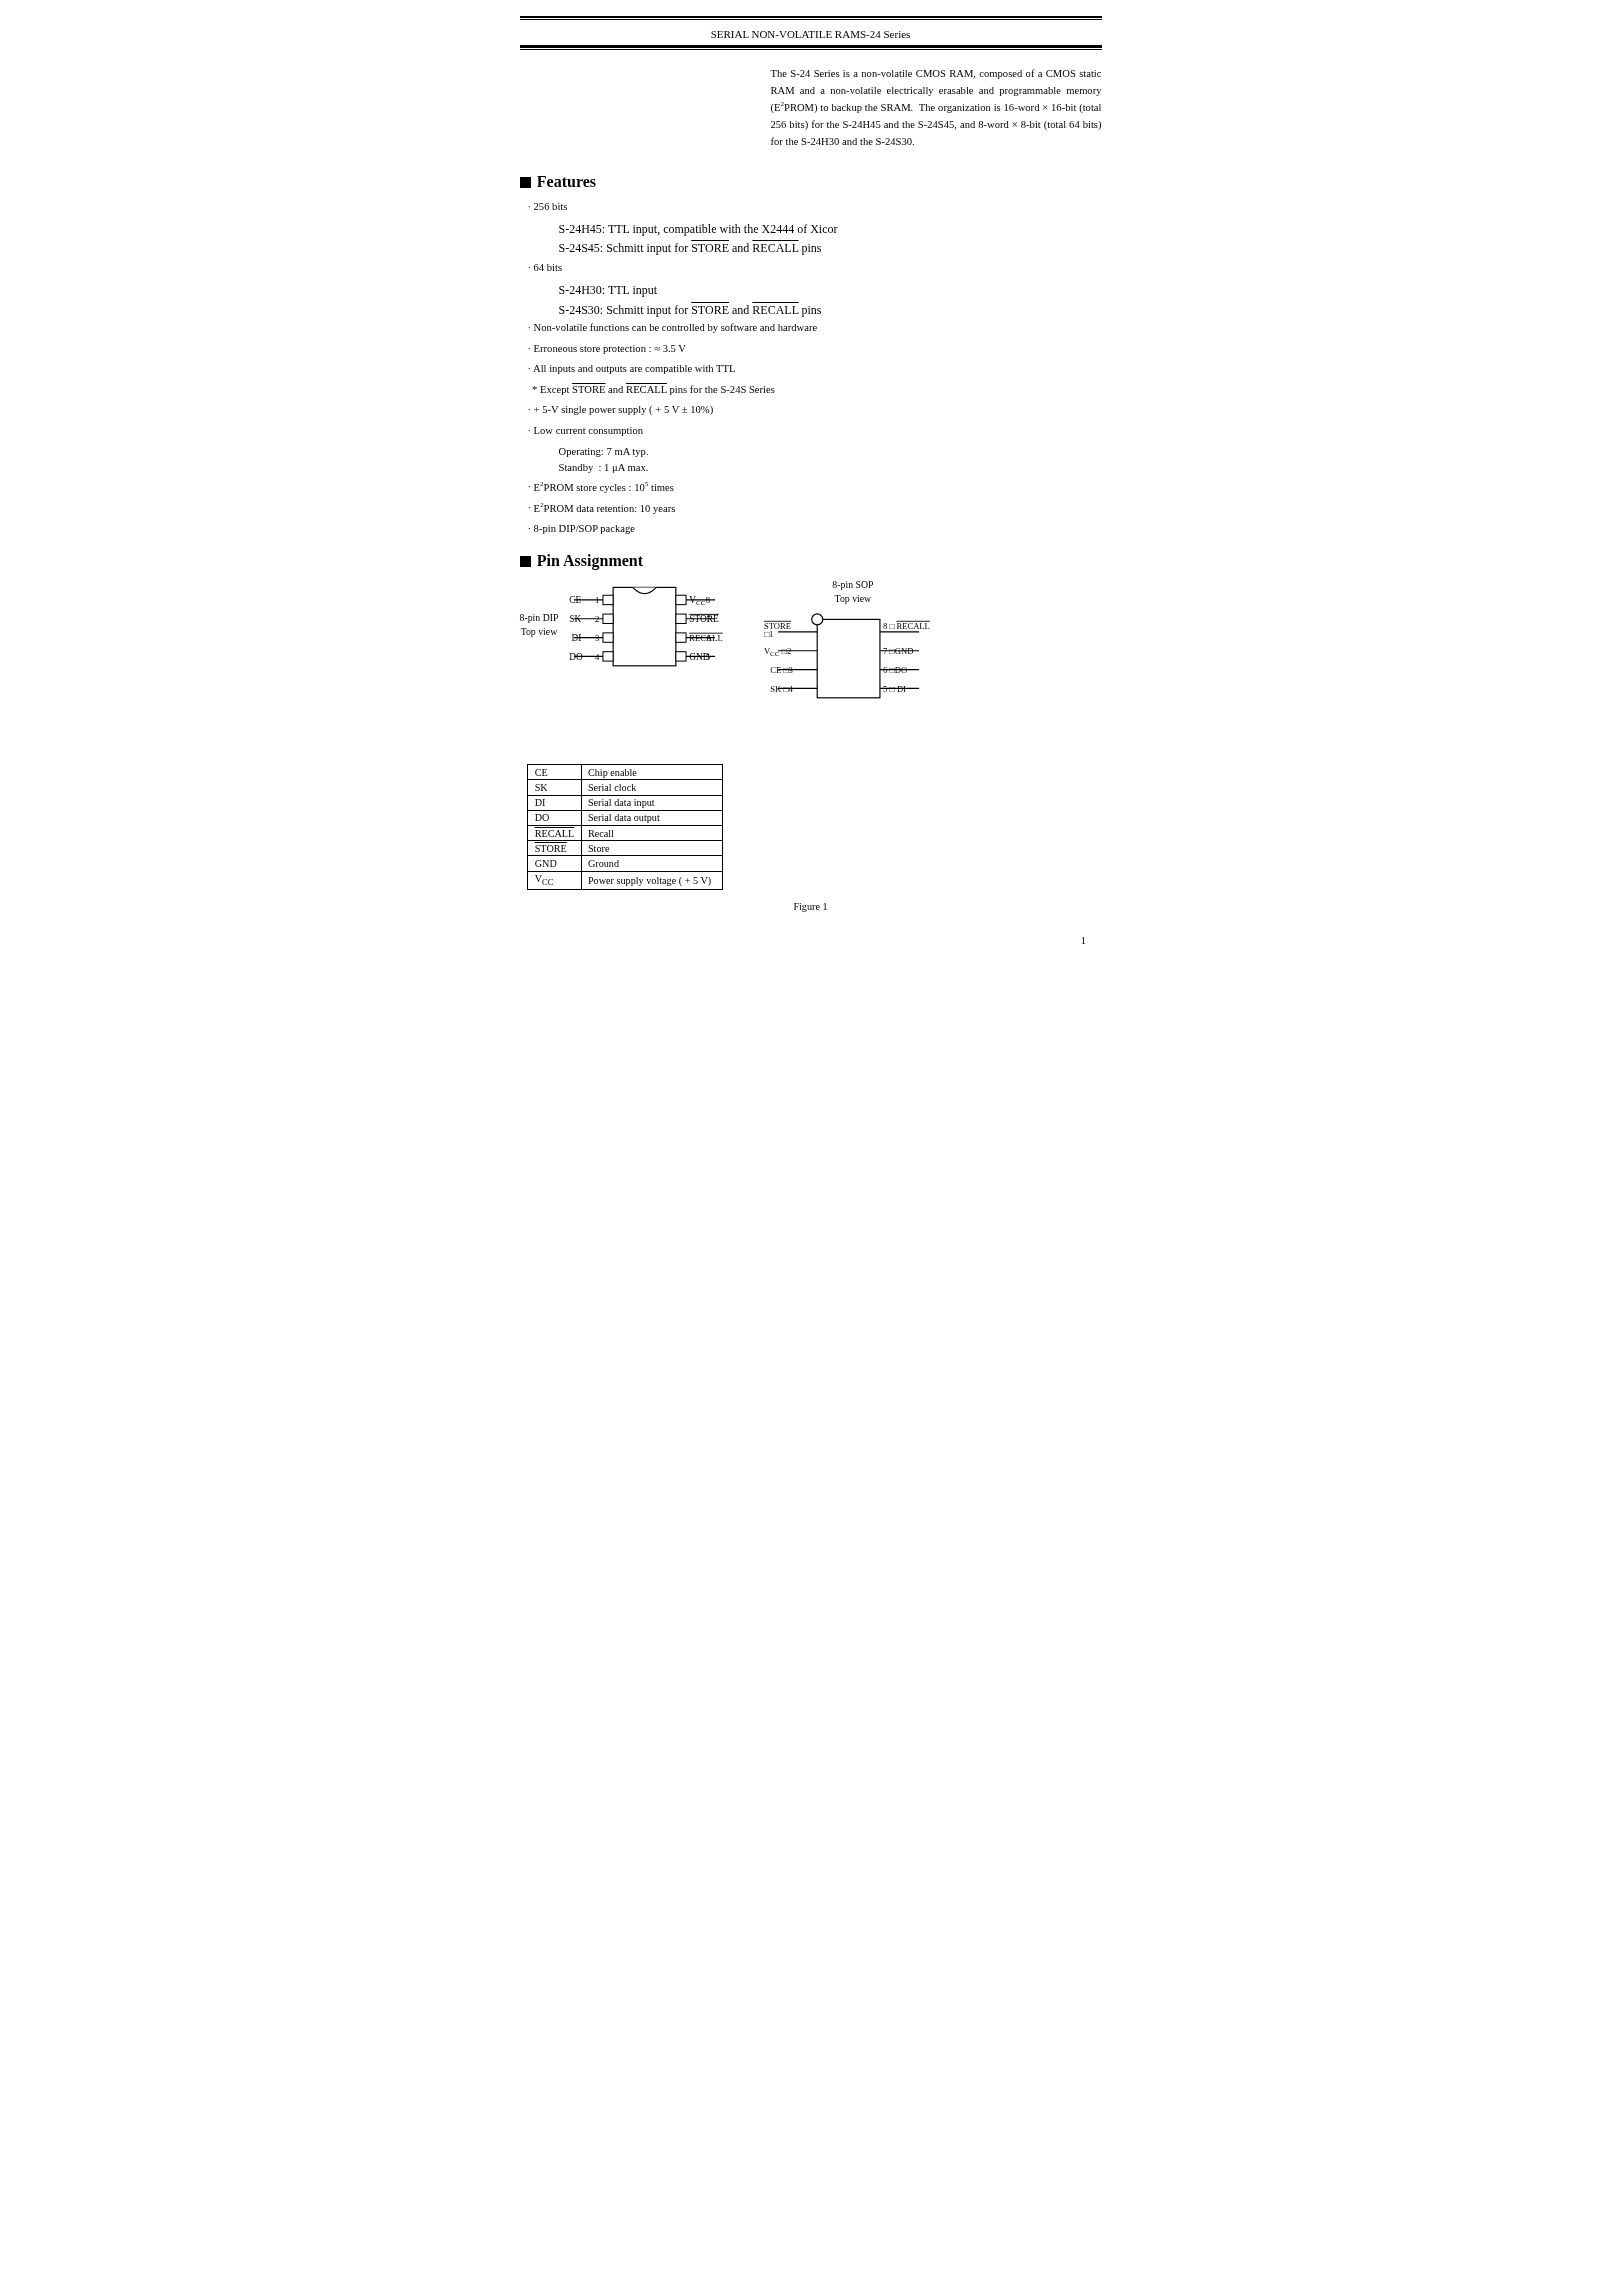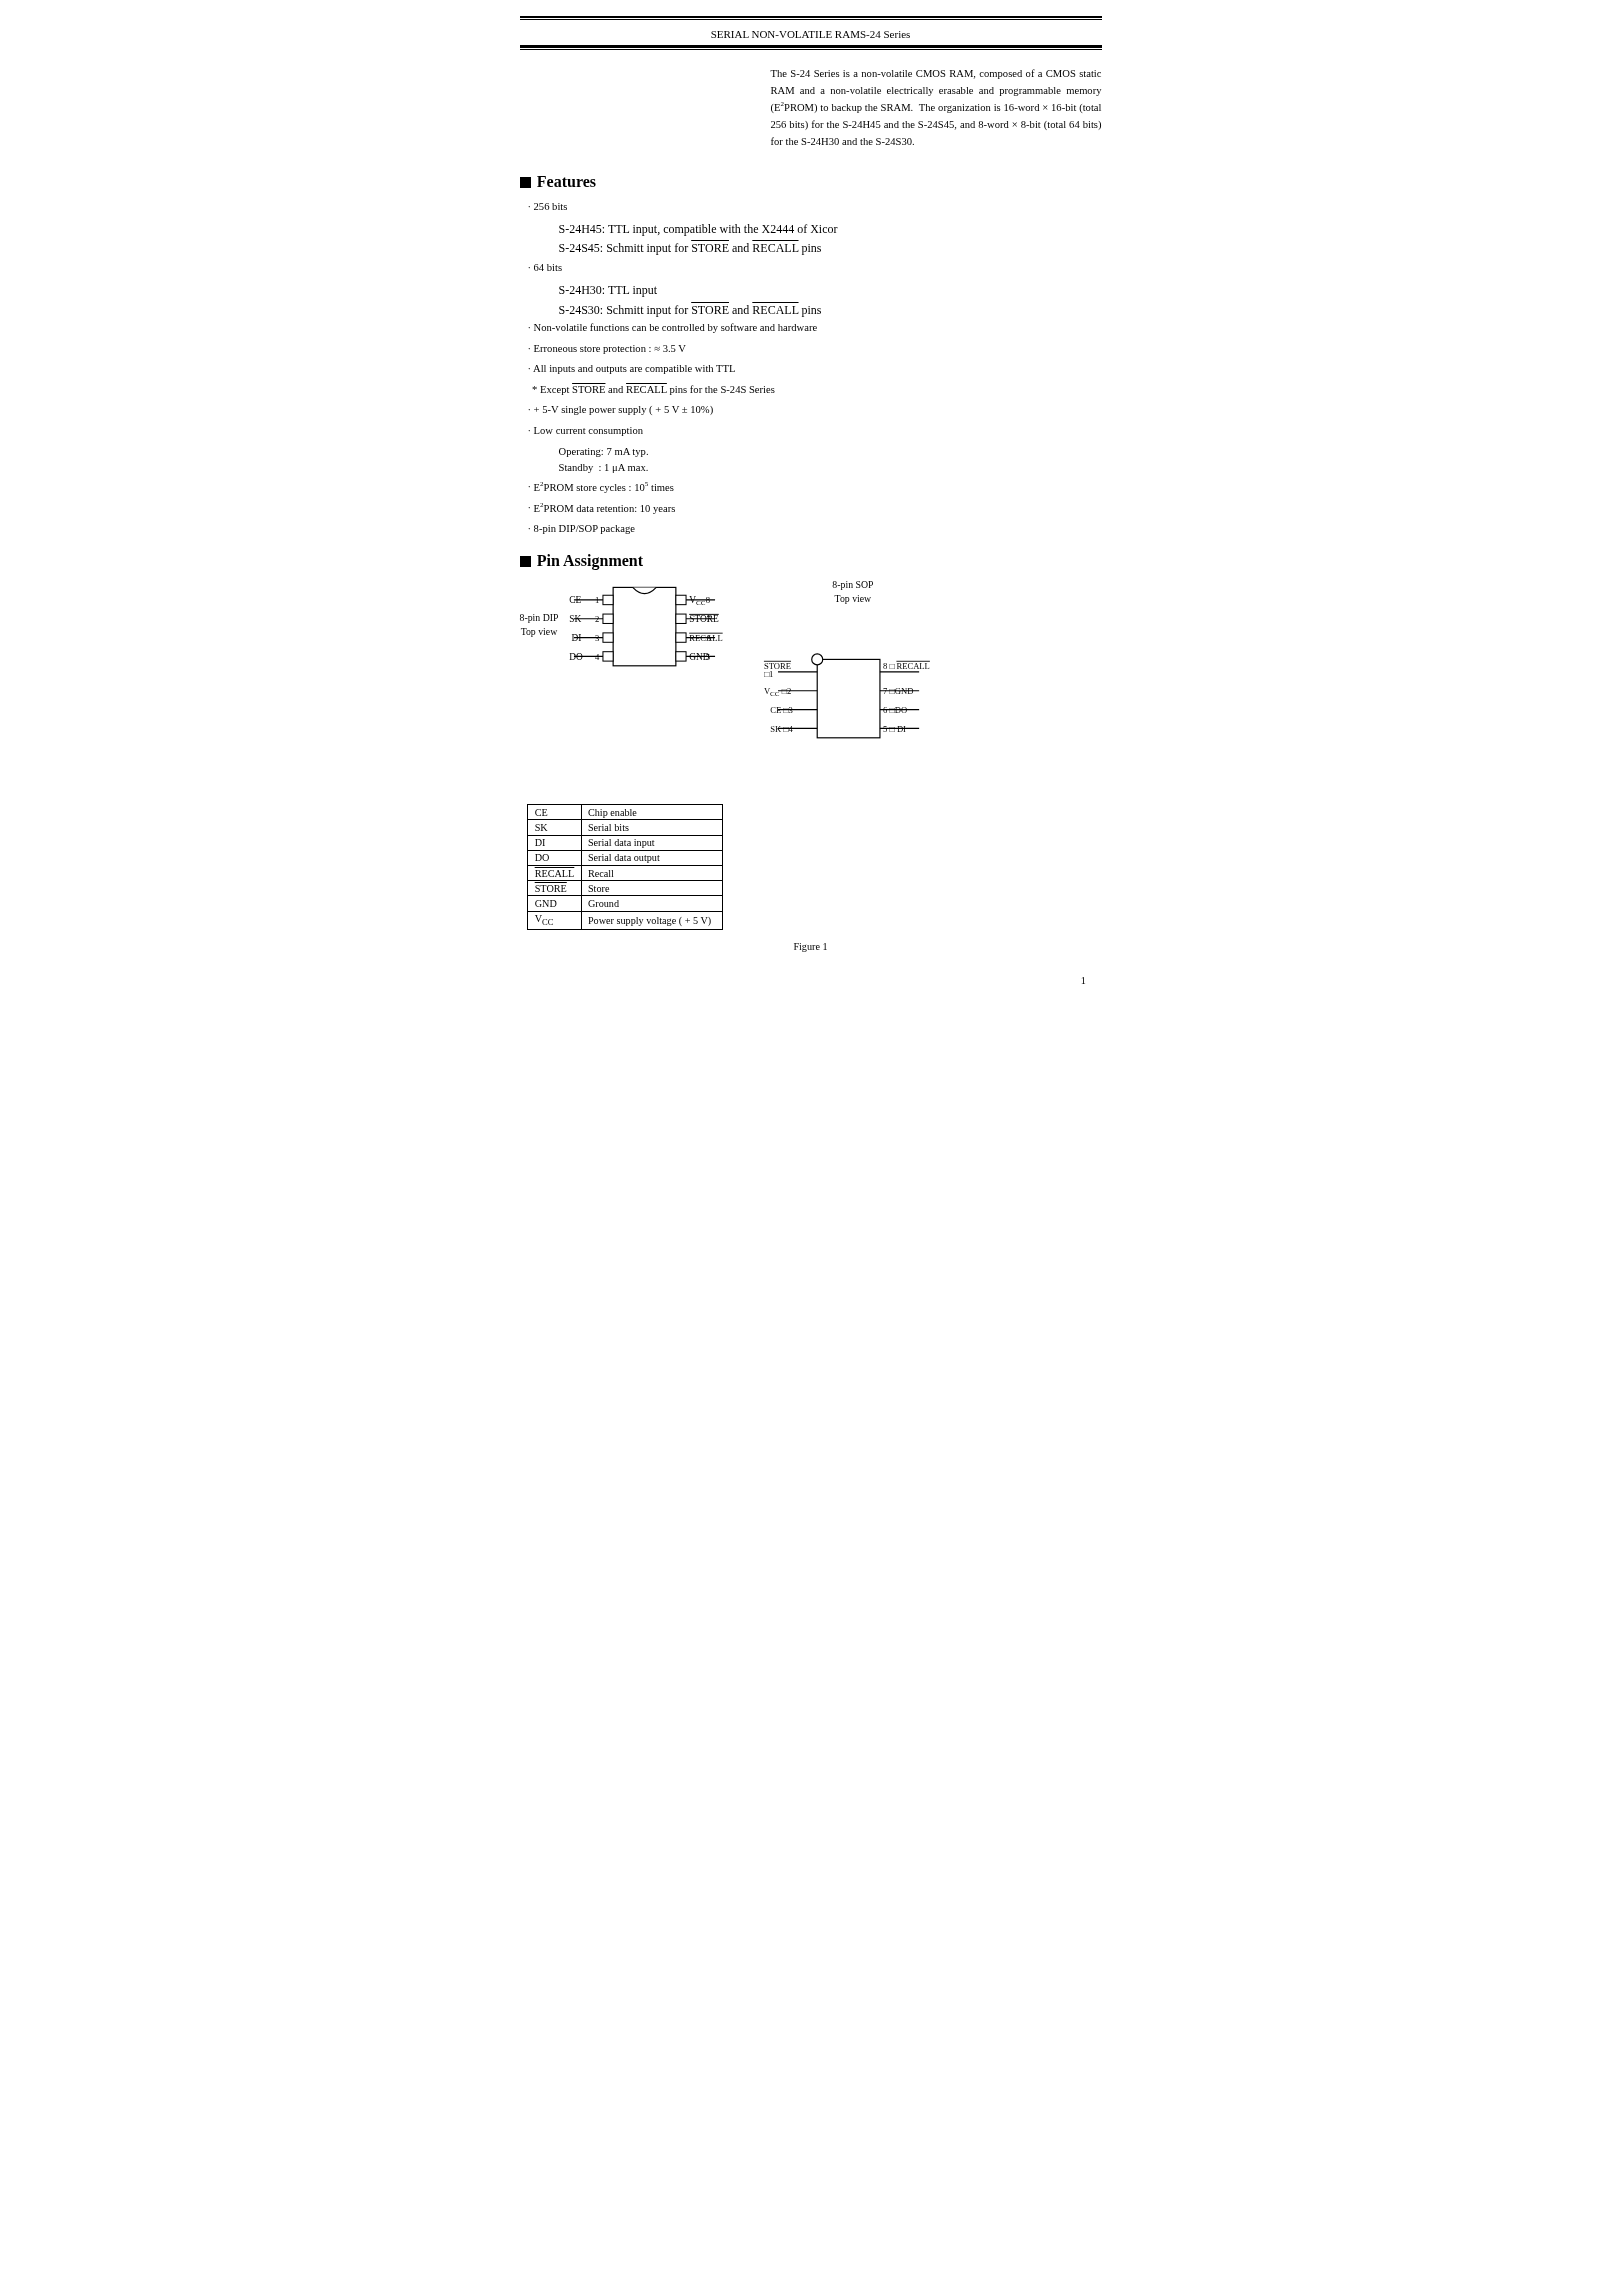--- a/index.html
+++ b/index.html
@@ -111,21 +111,20 @@
       text-align: center;
       line-height: 1.4;
       margin-bottom: 4.7px;
     }
 
     
     .sop-container {
       display: flex;
       flex-direction: column;
       align-items: center;
-      gap: 40px;
     }
     .sop-title {
       font-size: 9.8px;
       text-align: center;
       line-height: 1.4;
       margin-bottom: 4.7px;
     }
 
     
     .pin-table {
@@ -326,21 +325,21 @@
 
     <div style="margin-top: 25px;">
       <table class="pin-table">
         <tbody>
           <tr>
             <td>CE</td>
             <td>Chip enable</td>
           </tr>
           <tr>
             <td>SK</td>
-            <td>Serial bits</td>
+            <td>Serial clock</td>
           </tr>
           <tr>
             <td>DI</td>
             <td>Serial data input</td>
           </tr>
           <tr>
             <td>DO</td>
             <td>Serial data output</td>
           </tr>
           <tr>

